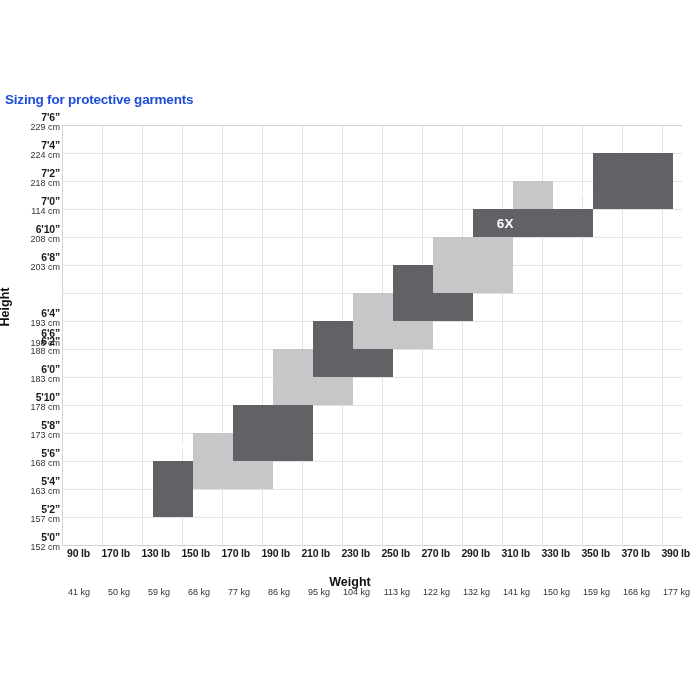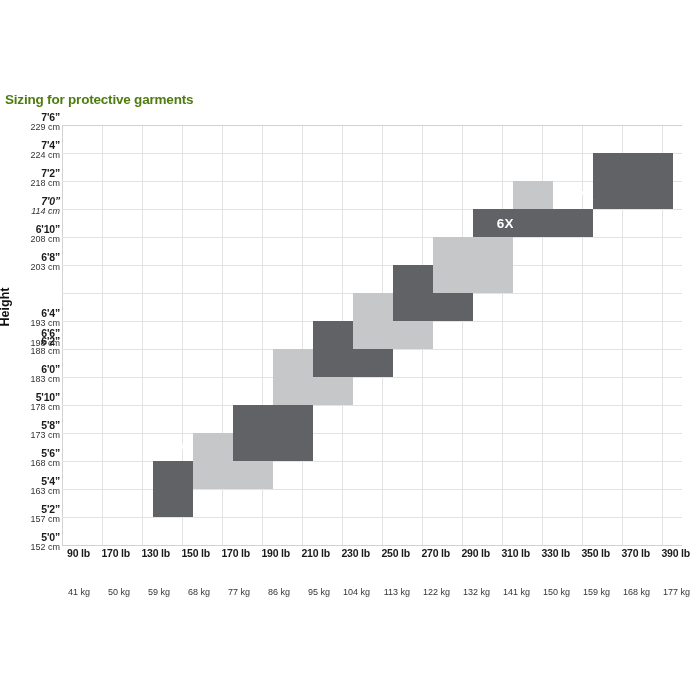--- a/index.html
+++ b/index.html
@@ -15,21 +15,21 @@
     width: 700px;
     height: 700px;
     background: #ffffff;
   }
   #chart-title {
     position: absolute;
     left: 5px;
     top: 92px;
     font-size: 13.5px;
     font-weight: bold;
-    color: #4d7c0f;
+    color: #1d4ed8;
     letter-spacing: -0.2px;
     white-space: nowrap;
   }
   
   #plot {
     position: absolute;
     left: 62px;
     top: 125px;
     width: 620px;
     height: 420px;
@@ -152,21 +152,21 @@
         <span class="cm">229 cm</span>
       </div>
       <div class="ytick" style="top: 15px;">
         <span class="ft">7'4”</span>
         <span class="cm">224 cm</span>
       </div>
       <div class="ytick" style="top: 43px;">
         <span class="ft">7'2”</span>
         <span class="cm">218 cm</span>
       </div>
-      <div class="ytick" style="top: 71px; font-style: italic;">
+      <div class="ytick" style="top: 71px;">
         <span class="ft">7'0”</span>
         <span class="cm">114 cm</span>
       </div>
       <div class="ytick" style="top: 99px;">
         <span class="ft">6'10”</span>
         <span class="cm">208 cm</span>
       </div>
       <div class="ytick" style="top: 127px;">
         <span class="ft">6'8”</span>
         <span class="cm">203 cm</span>
@@ -402,14 +402,15 @@
       </div>
       <div class="xtick" style="left: 560px;">
         <span class="lb">370 lb</span>
         <span class="kg">168 kg</span>
       </div>
       <div class="xtick" style="left: 600px;">
         <span class="lb">390 lb</span>
         <span class="kg">177 kg</span>
       </div>
     </div>
+  <div id="x-axis-title">Weight</div>
 
 </div>
 
 </body></html>

